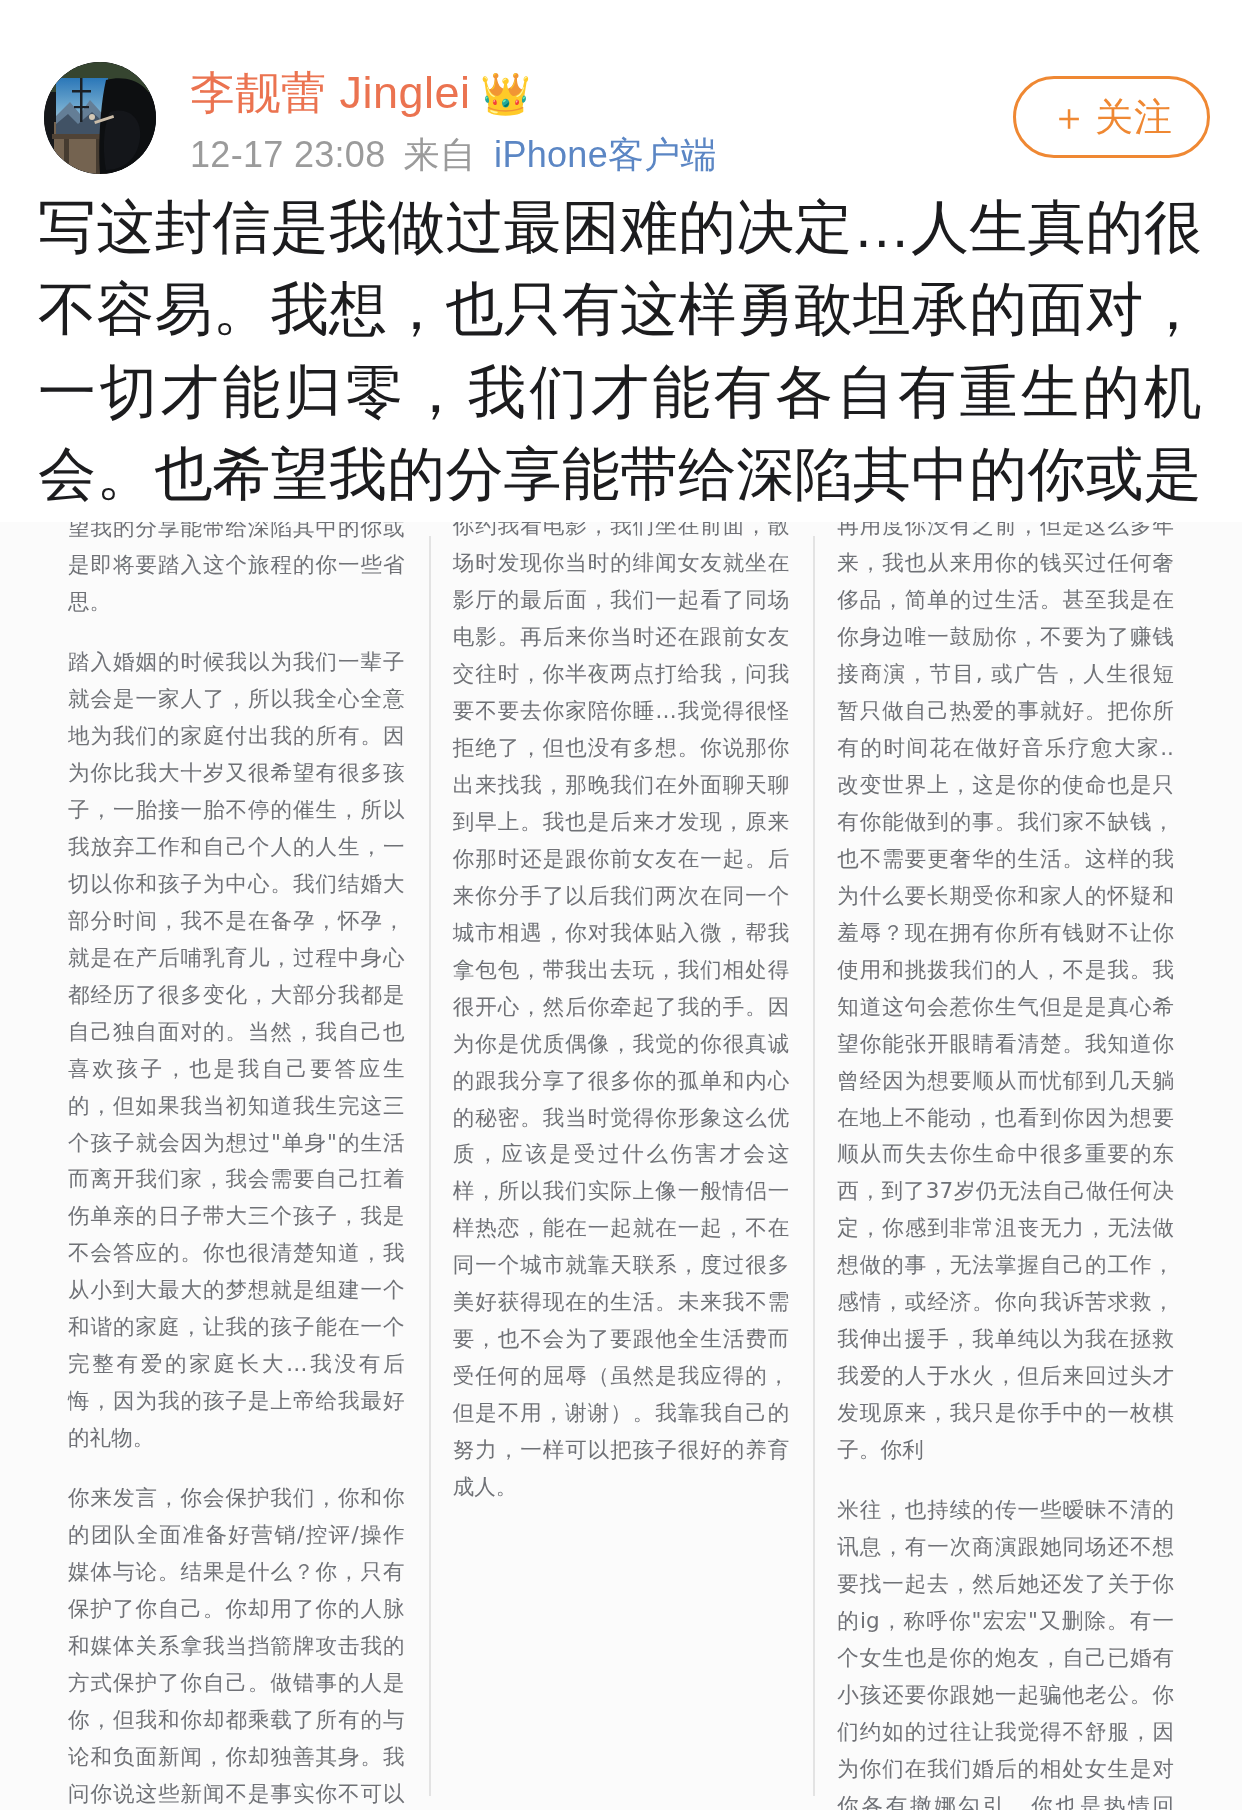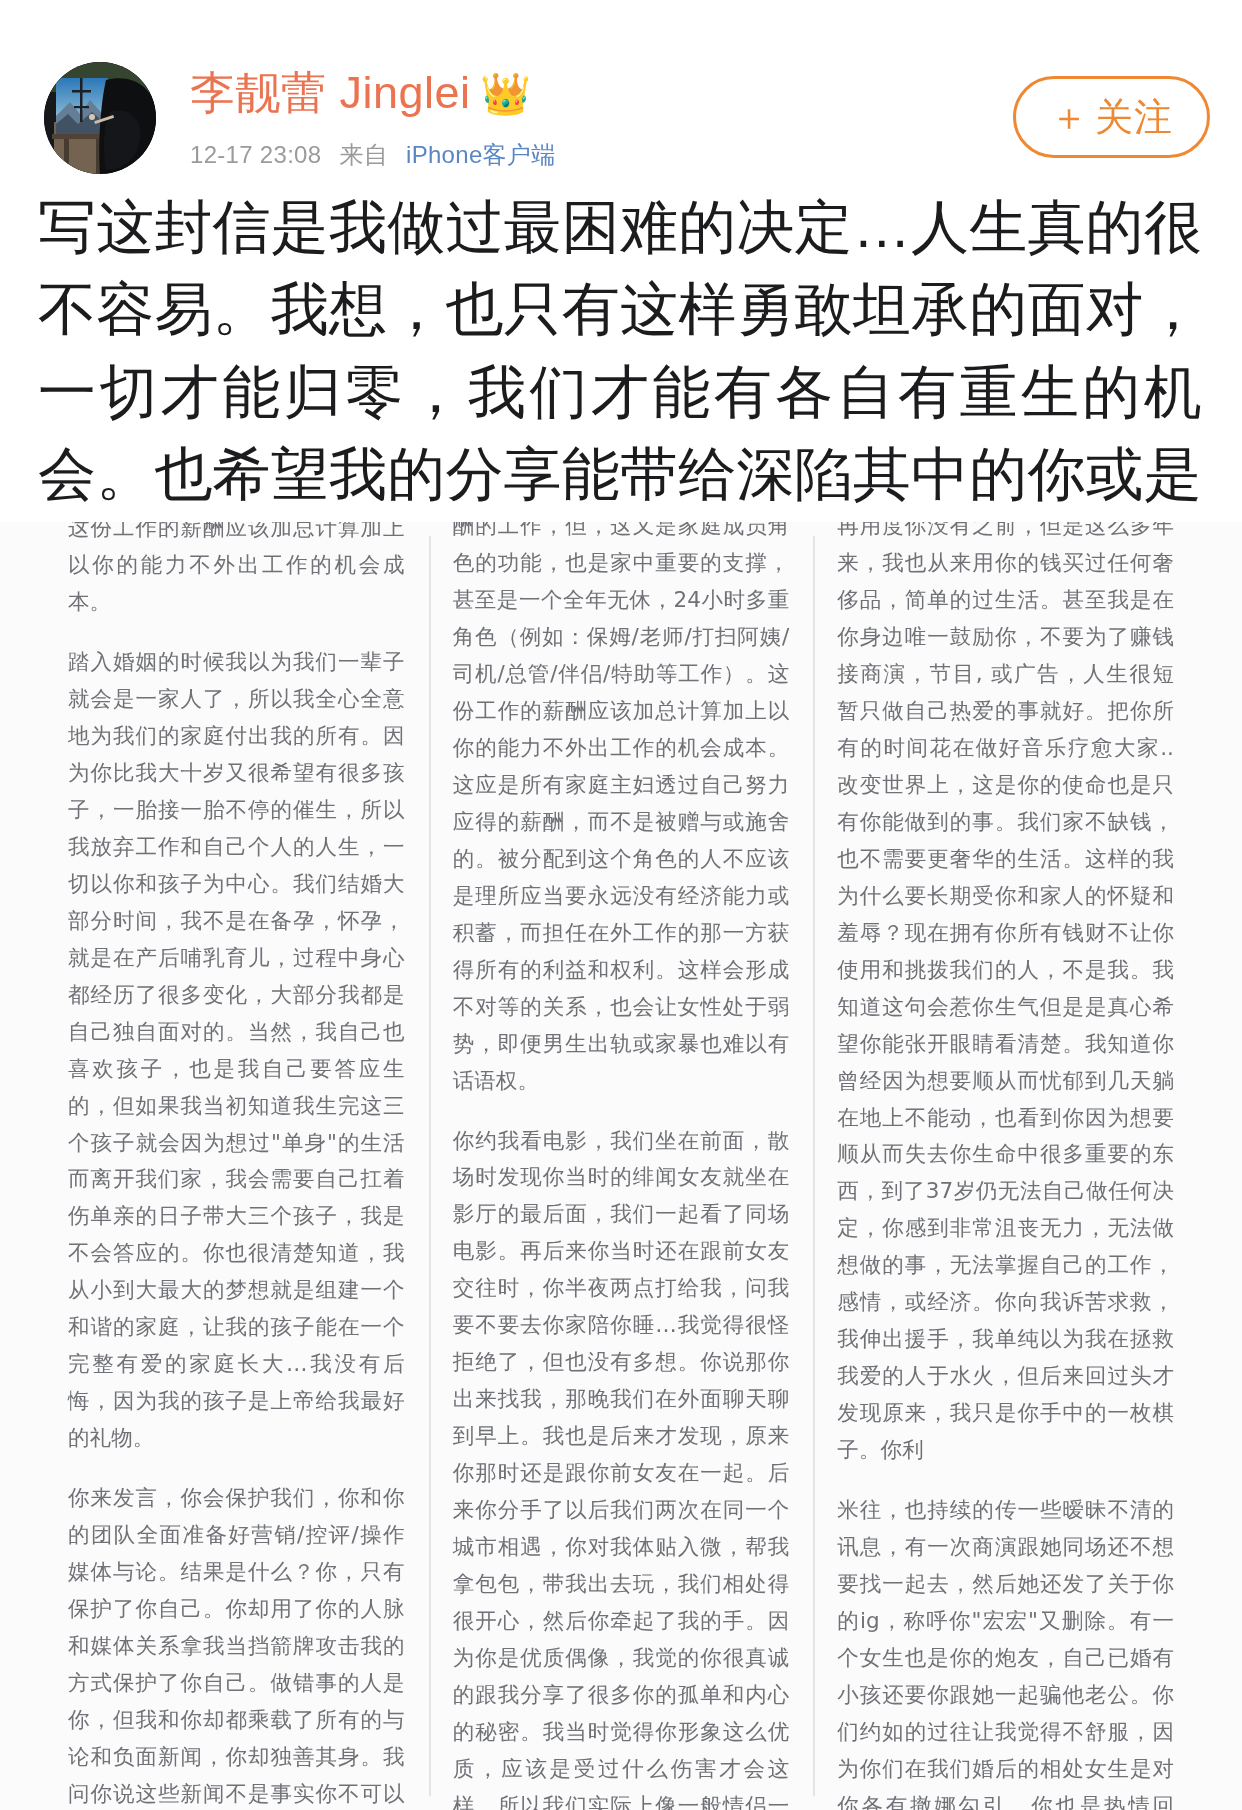--- a/index.html
+++ b/index.html
@@ -24,21 +24,21 @@
   }
   .avatar svg { display:block; width:112px; height:112px; }
 
   .identity { flex:1 1 auto; padding-left:34px; padding-top:6px; min-width:0; }
   .uname {
     font-size:45px; line-height:1.12; color:#eb7350;
     white-space:nowrap; font-weight:400; letter-spacing:.5px;
   }
   .uname .crown { font-size:41px; margin-left:10px; }
   .meta {
-    margin-top:23px; font-size:24px; line-height:1.15;
+    margin-top:16px; font-size:36px; line-height:1.15;
     color:#9b9b9b; white-space:nowrap; letter-spacing:.3px;
   }
   .meta .src { color:#5b86c4; }
   .meta .sep { display:inline-block; width:18px; }
 
   .follow-btn {
     flex:0 0 auto; margin-top:14px;
     border:3px solid #ef8833; color:#ef8833; background:#fff;
     border-radius:44px; padding:0 34px; height:82px;
     display:flex; align-items:center; justify-content:center;
@@ -140,30 +140,29 @@
     </div>
   </div>
 
   <div class="post-text">写这封信是我做过最困难的决定…人生真的很不容易。我想，也只有这样勇敢坦承的面对，一切才能归零，我们才能有各自有重生的机会。也希望我的分享能带给深陷其中的你或是即将要踏入这个旅程的你一些省思。</div>
 
   <div class="letter-shot">
     <div class="letter-cols">
 
       <div class="lcol">
         <div class="lcol-inner" style="top:-12px">
-          <p>这份工作的薪酬应该加总计算加上以你的能力不外出工作的机会成本。</p>
+          <p>望我的分享能带给深陷其中的你或是即将要踏入这个旅程的你一些省思。</p>
           <p>踏入婚姻的时候我以为我们一辈子就会是一家人了，所以我全心全意地为我们的家庭付出我的所有。因为你比我大十岁又很希望有很多孩子，一胎接一胎不停的催生，所以我放弃工作和自己个人的人生，一切以你和孩子为中心。我们结婚大部分时间，我不是在备孕，怀孕，就是在产后哺乳育儿，过程中身心都经历了很多变化，大部分我都是自己独自面对的。当然，我自己也喜欢孩子，也是我自己要答应生的，但如果我当初知道我生完这三个孩子就会因为想过"单身"的生活而离开我们家，我会需要自己扛着伤单亲的日子带大三个孩子，我是不会答应的。你也很清楚知道，我从小到大最大的梦想就是组建一个和谐的家庭，让我的孩子能在一个完整有爱的家庭长大…我没有后悔，因为我的孩子是上帝给我最好的礼物。</p>
           <p>你来发言，你会保护我们，你和你的团队全面准备好营销/控评/操作媒体与论。结果是什么？你，只有保护了你自己。你却用了你的人脉和媒体关系拿我当挡箭牌攻击我的方式保护了你自己。做错事的人是你，但我和你却都乘载了所有的与论和负面新闻，你却独善其身。我问你说这些新闻不是事实你不可以帮我澄清，你说，因为你在声明中已经说了不会回应，所以不方便再做任何回应，我表示理解。结果…过了一小时刷新闻，看到的却是你被爆出轨，你马上大动作的为自己澄清。原来你口中的我们，只有我，没有们。你说你的名声很珍贵，你有没有想过，一个女人的名声也很珍贵。我以后还有很长的人生要过。你仅着看从来都是最保护你，不会说你一句不好的那个人，连家人好朋友我都从来不会多说。你却为了要保全自己的优良形象不惜造谣诋毁我，你用一样的套路，躲在亲友后面透过他们的各种霸凌我，只因为问题不在我身上，你却</p>
 
         </div>
       </div>
 
       <div class="lcol">
         <div class="lcol-inner" style="top:-14px">
-          <p>酬的工作，但，这又是家庭成员角色的功能，也是家中重要的支撑，甚至是一个全年无休，24小时多重角色（例如：保姆/老师/打扫阿姨/司机/总管/伴侣/特助等工作）。这份工作的薪酬应该加总计算加上以你的能力不外出工作的机会成本。这应是所有家庭主妇透过自己努力应得的薪酬，而不是被赠与或施舍的。被分配到这个角色的人不应该是理所应当要永远没有经济能力或积蓄，而担任在外工作的那一方获得所有的利益和权利。这样会形成不对等的关系，也会让女性处于弱势，即便男生出轨或家暴也难以有话语权。</p>
           <p>你约我看电影，我们坐在前面，散场时发现你当时的绯闻女友就坐在影厅的最后面，我们一起看了同场电影。再后来你当时还在跟前女友交往时，你半夜两点打给我，问我要不要去你家陪你睡…我觉得很怪拒绝了，但也没有多想。你说那你出来找我，那晚我们在外面聊天聊到早上。我也是后来才发现，原来你那时还是跟你前女友在一起。后来你分手了以后我们两次在同一个城市相遇，你对我体贴入微，帮我拿包包，带我出去玩，我们相处得很开心，然后你牵起了我的手。因为你是优质偶像，我觉的你很真诚的跟我分享了很多你的孤单和内心的秘密。我当时觉得你形象这么优质，应该是受过什么伤害才会这样，所以我们实际上像一般情侣一样热恋，能在一起就在一起，不在同一个城市就靠天联系，度过很多美好获得现在的生活。未来我不需要，也不会为了要跟他全生活费而受任何的屈辱（虽然是我应得的，但是不用，谢谢）。我靠我自己的努力，一样可以把孩子很好的养育成人。</p>
 
         </div>
       </div>
 
       <div class="lcol">
         <div class="lcol-inner" style="top:-14px">
           <p>再用度你没有之前，但是这么多年来，我也从来用你的钱买过任何奢侈品，简单的过生活。甚至我是在你身边唯一鼓励你，不要为了赚钱接商演，节目, 或广告，人生很短暂只做自己热爱的事就好。把你所有的时间花在做好音乐疗愈大家..改变世界上，这是你的使命也是只有你能做到的事。我们家不缺钱，也不需要更奢华的生活。这样的我为什么要长期受你和家人的怀疑和羞辱？现在拥有你所有钱财不让你使用和挑拨我们的人，不是我。我知道这句会惹你生气但是是真心希望你能张开眼睛看清楚。我知道你曾经因为想要顺从而忧郁到几天躺在地上不能动，也看到你因为想要顺从而失去你生命中很多重要的东西，到了37岁仍无法自己做任何决定，你感到非常沮丧无力，无法做想做的事，无法掌握自己的工作，感情，或经济。你向我诉苦求救，我伸出援手，我单纯以为我在拯救我爱的人于水火，但后来回过头才发现原来，我只是你手中的一枚棋子。你利</p>
           <p>米往，也持续的传一些暧昧不清的讯息，有一次商演跟她同场还不想要找一起去，然后她还发了关于你的ig，称呼你"宏宏"又删除。有一个女生也是你的炮友，自己已婚有小孩还要你跟她一起骗他老公。你们约如的过往让我觉得不舒服，因为你们在我们婚后的相处女生是对你各有撤娜勾引，你也是热情回应，如果坦荡，真的不用要你骗她老公。我说我觉得不舒服，正常社交联系可以接受，但邀请她来我们家我会感到不舒服，可不可以不要？你因此非常生气，说那以后圣诞节派对就不要办了，甚至明知违反法规也要飞奔去找她家找她聚会。我怀孕都快要生产了，你的舞蹈老师"朋友"传讯给你说他觉得很伤心以为你们是在一起的。另外一位女性"朋友"也是听到我们在一起在我面前哭了一个小时，说她也以为你们是在一起的。后来我发现你纪录了各种炮友对象的特征，其中包含了几位长得像我们身边的工作人员，我情何以堪？即使经历了这么多诸如此</p>
 

